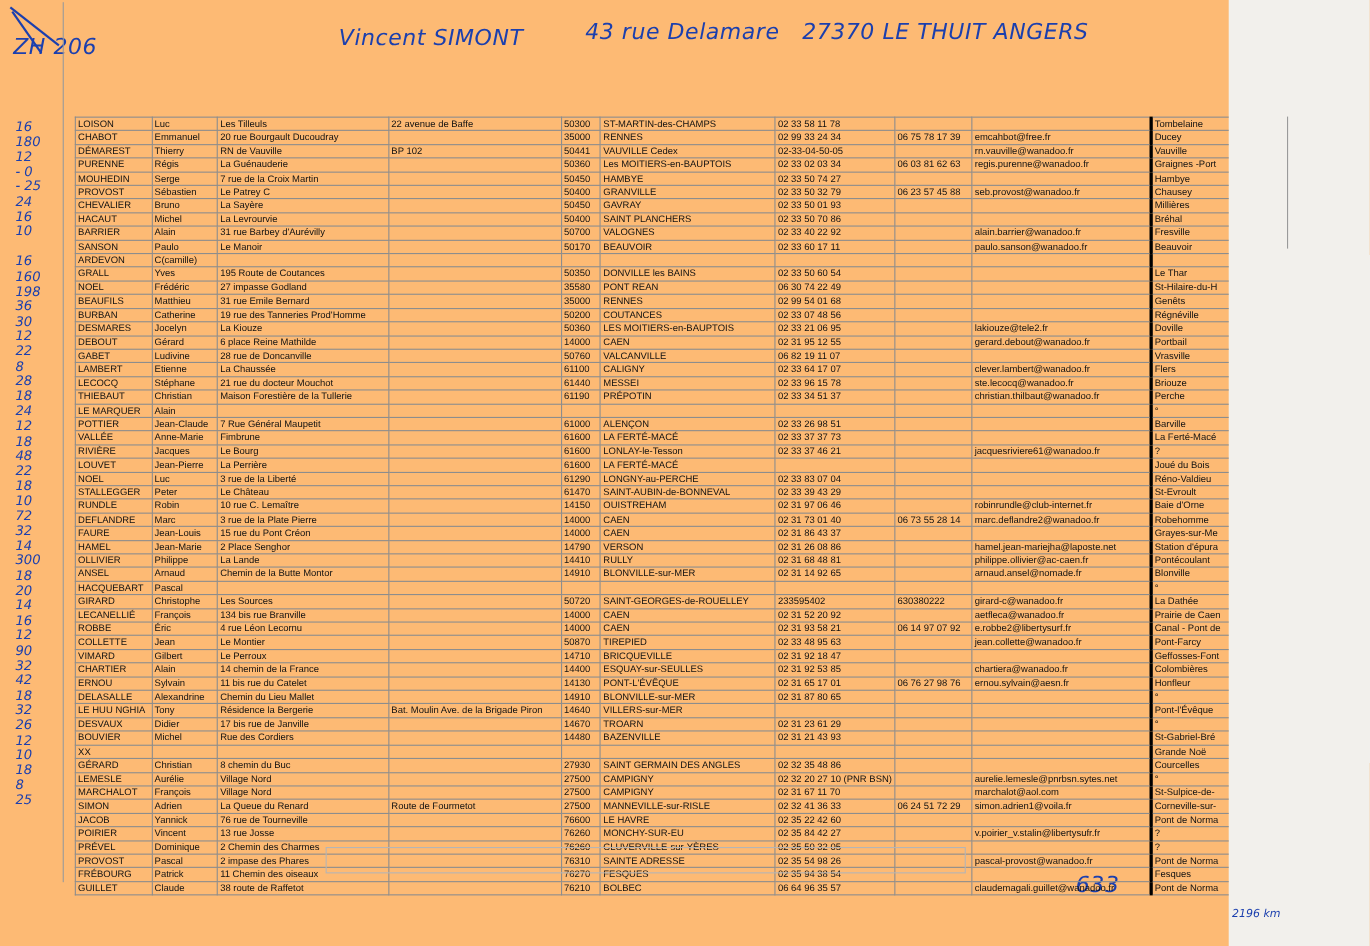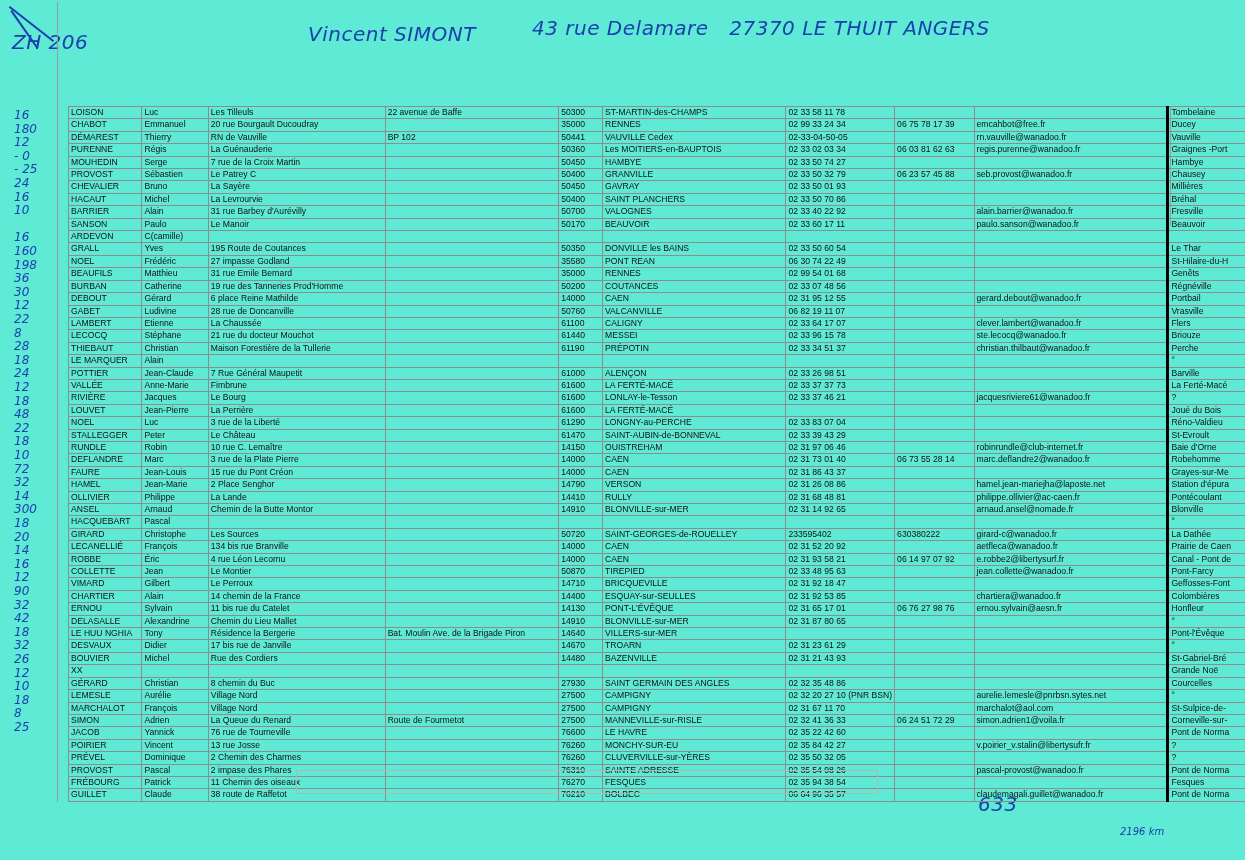--- a/index.html
+++ b/index.html
@@ -1,17 +1,17 @@
 <!DOCTYPE html>
 <html><head>
 <meta charset="utf-8">
 <style>
   html,body{margin:0;padding:0;background:#f2f0ec;}
   body{width:1245px;height:860px;position:relative;font-family:"Liberation Sans",sans-serif;overflow:hidden;}
-  .page{position:absolute;left:0;top:0;width:1245px;height:860px;background:#5eead4;}
+  .page{position:absolute;left:0;top:0;width:1117px;height:860px;background:#fdba74;}
 
   
   .hand{position:absolute;color:#1b3fae;font-family:"DejaVu Sans",sans-serif;font-style:italic;white-space:pre;}
   .hand.big{font-size:20px;letter-spacing:.5px;}
   .hand.mid{font-size:10px;}
 
   .slash{position:absolute;border-top:2px solid #1b3fae;transform-origin:left top;}
 
   
   .tbl{position:absolute;left:68px;top:106px;border-collapse:collapse;font-size:8.6px;color:#111;}
@@ -276,20 +276,32 @@
           <td class="c-adr">19  rue des Tanneries Prod'Homme</td>
           <td class="c-adr2"></td>
           <td class="c-cp">50200</td>
           <td class="c-ville">COUTANCES</td>
           <td class="c-tel1">02 33 07 48 56</td>
           <td class="c-tel2"></td>
           <td class="c-mail"></td>
           <td class="c-last">Régnéville</td>
         </tr>
         <tr>
+          <td class="c-nom">DESMARES</td>
+          <td class="c-prenom">Jocelyn</td>
+          <td class="c-adr">La Kiouze</td>
+          <td class="c-adr2"></td>
+          <td class="c-cp">50360</td>
+          <td class="c-ville">LES MOITIERS-en-BAUPTOIS</td>
+          <td class="c-tel1">02 33 21 06 95</td>
+          <td class="c-tel2"></td>
+          <td class="c-mail">lakiouze@tele2.fr</td>
+          <td class="c-last">Doville</td>
+        </tr>
+        <tr>
           <td class="c-nom">DEBOUT</td>
           <td class="c-prenom">Gérard</td>
           <td class="c-adr">6 place Reine Mathilde</td>
           <td class="c-adr2"></td>
           <td class="c-cp">14000</td>
           <td class="c-ville">CAEN</td>
           <td class="c-tel1">02 31 95 12 55</td>
           <td class="c-tel2"></td>
           <td class="c-mail">gerard.debout@wanadoo.fr</td>
           <td class="c-last">Portbail</td>

